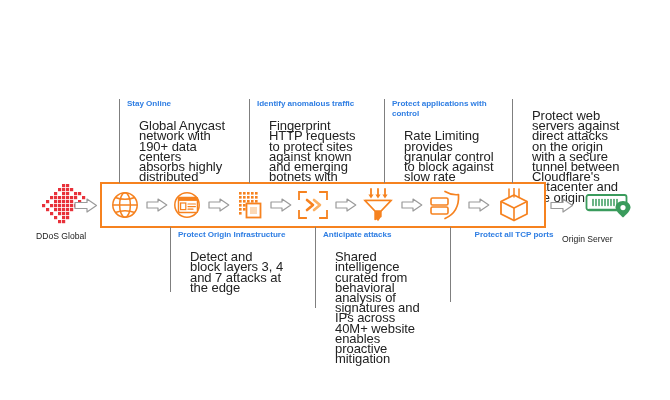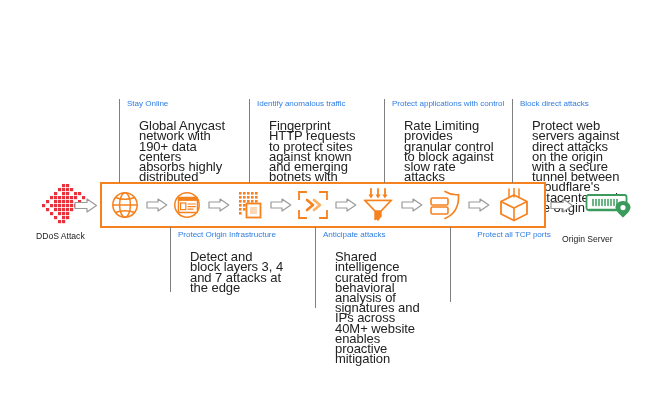--- a/index.html
+++ b/index.html
@@ -25,21 +25,21 @@
   
   .callout {
     position: absolute;
     box-sizing: border-box;
     padding-left: 7px;
     border-left: 1px solid #7f7f7f;
   }
 
   .callout .title {
     color: #2f7ee3;
-    font-weight: normal;
+    font-weight: bold;
     font-size: 8.1px;
     line-height: 10.2px;
     margin: 0 0 0 0;
     letter-spacing: -0.05px;
   }
   .callout .body {
     color: #222222;
     font-size: 13px;
     line-height: 10.2px;
     margin: 12px;
@@ -102,21 +102,20 @@
     <div class="title">Identify anomalous traffic</div>
     <div class="body">Fingerprint HTTP requests to protect sites against known and emerging botnets with automatic mitigation</div>
   </div>
 
   <div class="callout" style="left:384px; top:99px; width:122px; height:82px;">
     <div class="title">Protect applications with control</div>
     <div class="body">Rate Limiting provides granular control to block against slow rate attacks</div>
   </div>
 
   <div class="callout" style="left:512px; top:99px; width:120px; height:82px;">
-    <div class="title">Block direct attacks</div>
     <div class="body">Protect web servers against direct attacks on the origin with a secure tunnel between Cloudflare's datacenter and the origin</div>
   </div>
 
   <div class="callout" style="left:170px; top:230px; width:126px; height:62px;">
     <div class="title">Protect Origin Infrastructure</div>
     <div class="body">Detect and block layers 3, 4 and 7 attacks at the edge</div>
   </div>
 
   <div class="callout" style="left:315px; top:230px; width:122px; height:78px;">
     <div class="title">Anticipate attacks</div>
@@ -174,21 +173,21 @@
       <rect x="20" y="28" width="3.2" height="3.2"></rect>
       <rect x="24" y="28" width="3.2" height="3.2"></rect>
       <rect x="12" y="32" width="3.2" height="3.2"></rect>
       <rect x="20" y="32" width="3.2" height="3.2"></rect>
       <rect x="24" y="32" width="3.2" height="3.2"></rect>
       <rect x="16" y="36" width="3.2" height="3.2"></rect>
       <rect x="20" y="36" width="3.2" height="3.2"></rect>
     </g>
   </svg>
 
-  <div class="endpoint-label" style="left:36px; top:231px;">DDoS Attack</div>
+  <div class="endpoint-label" style="left:36px; top:231px;">DDoS Global</div>
 
   <svg style="position:absolute; left:74px; top:198px;" width="24" height="15" viewBox="0 0 24 15">
     <path d="M1 4.5 H13 V1 L22.5 7.5 L13 14 V10.5 H1 Z" fill="#ffffff" stroke="#9a9a9a" stroke-width="1.2" stroke-linejoin="round"></path>
   </svg>
 
   <div id="pipeline">
 
     <svg class="icon-slot" style="left:8px;" width="30" height="30" viewBox="0 0 30 30">
       <g fill="none" stroke="#f6821f" stroke-width="1.5">
         <circle cx="15" cy="15" r="12.2"></circle>

